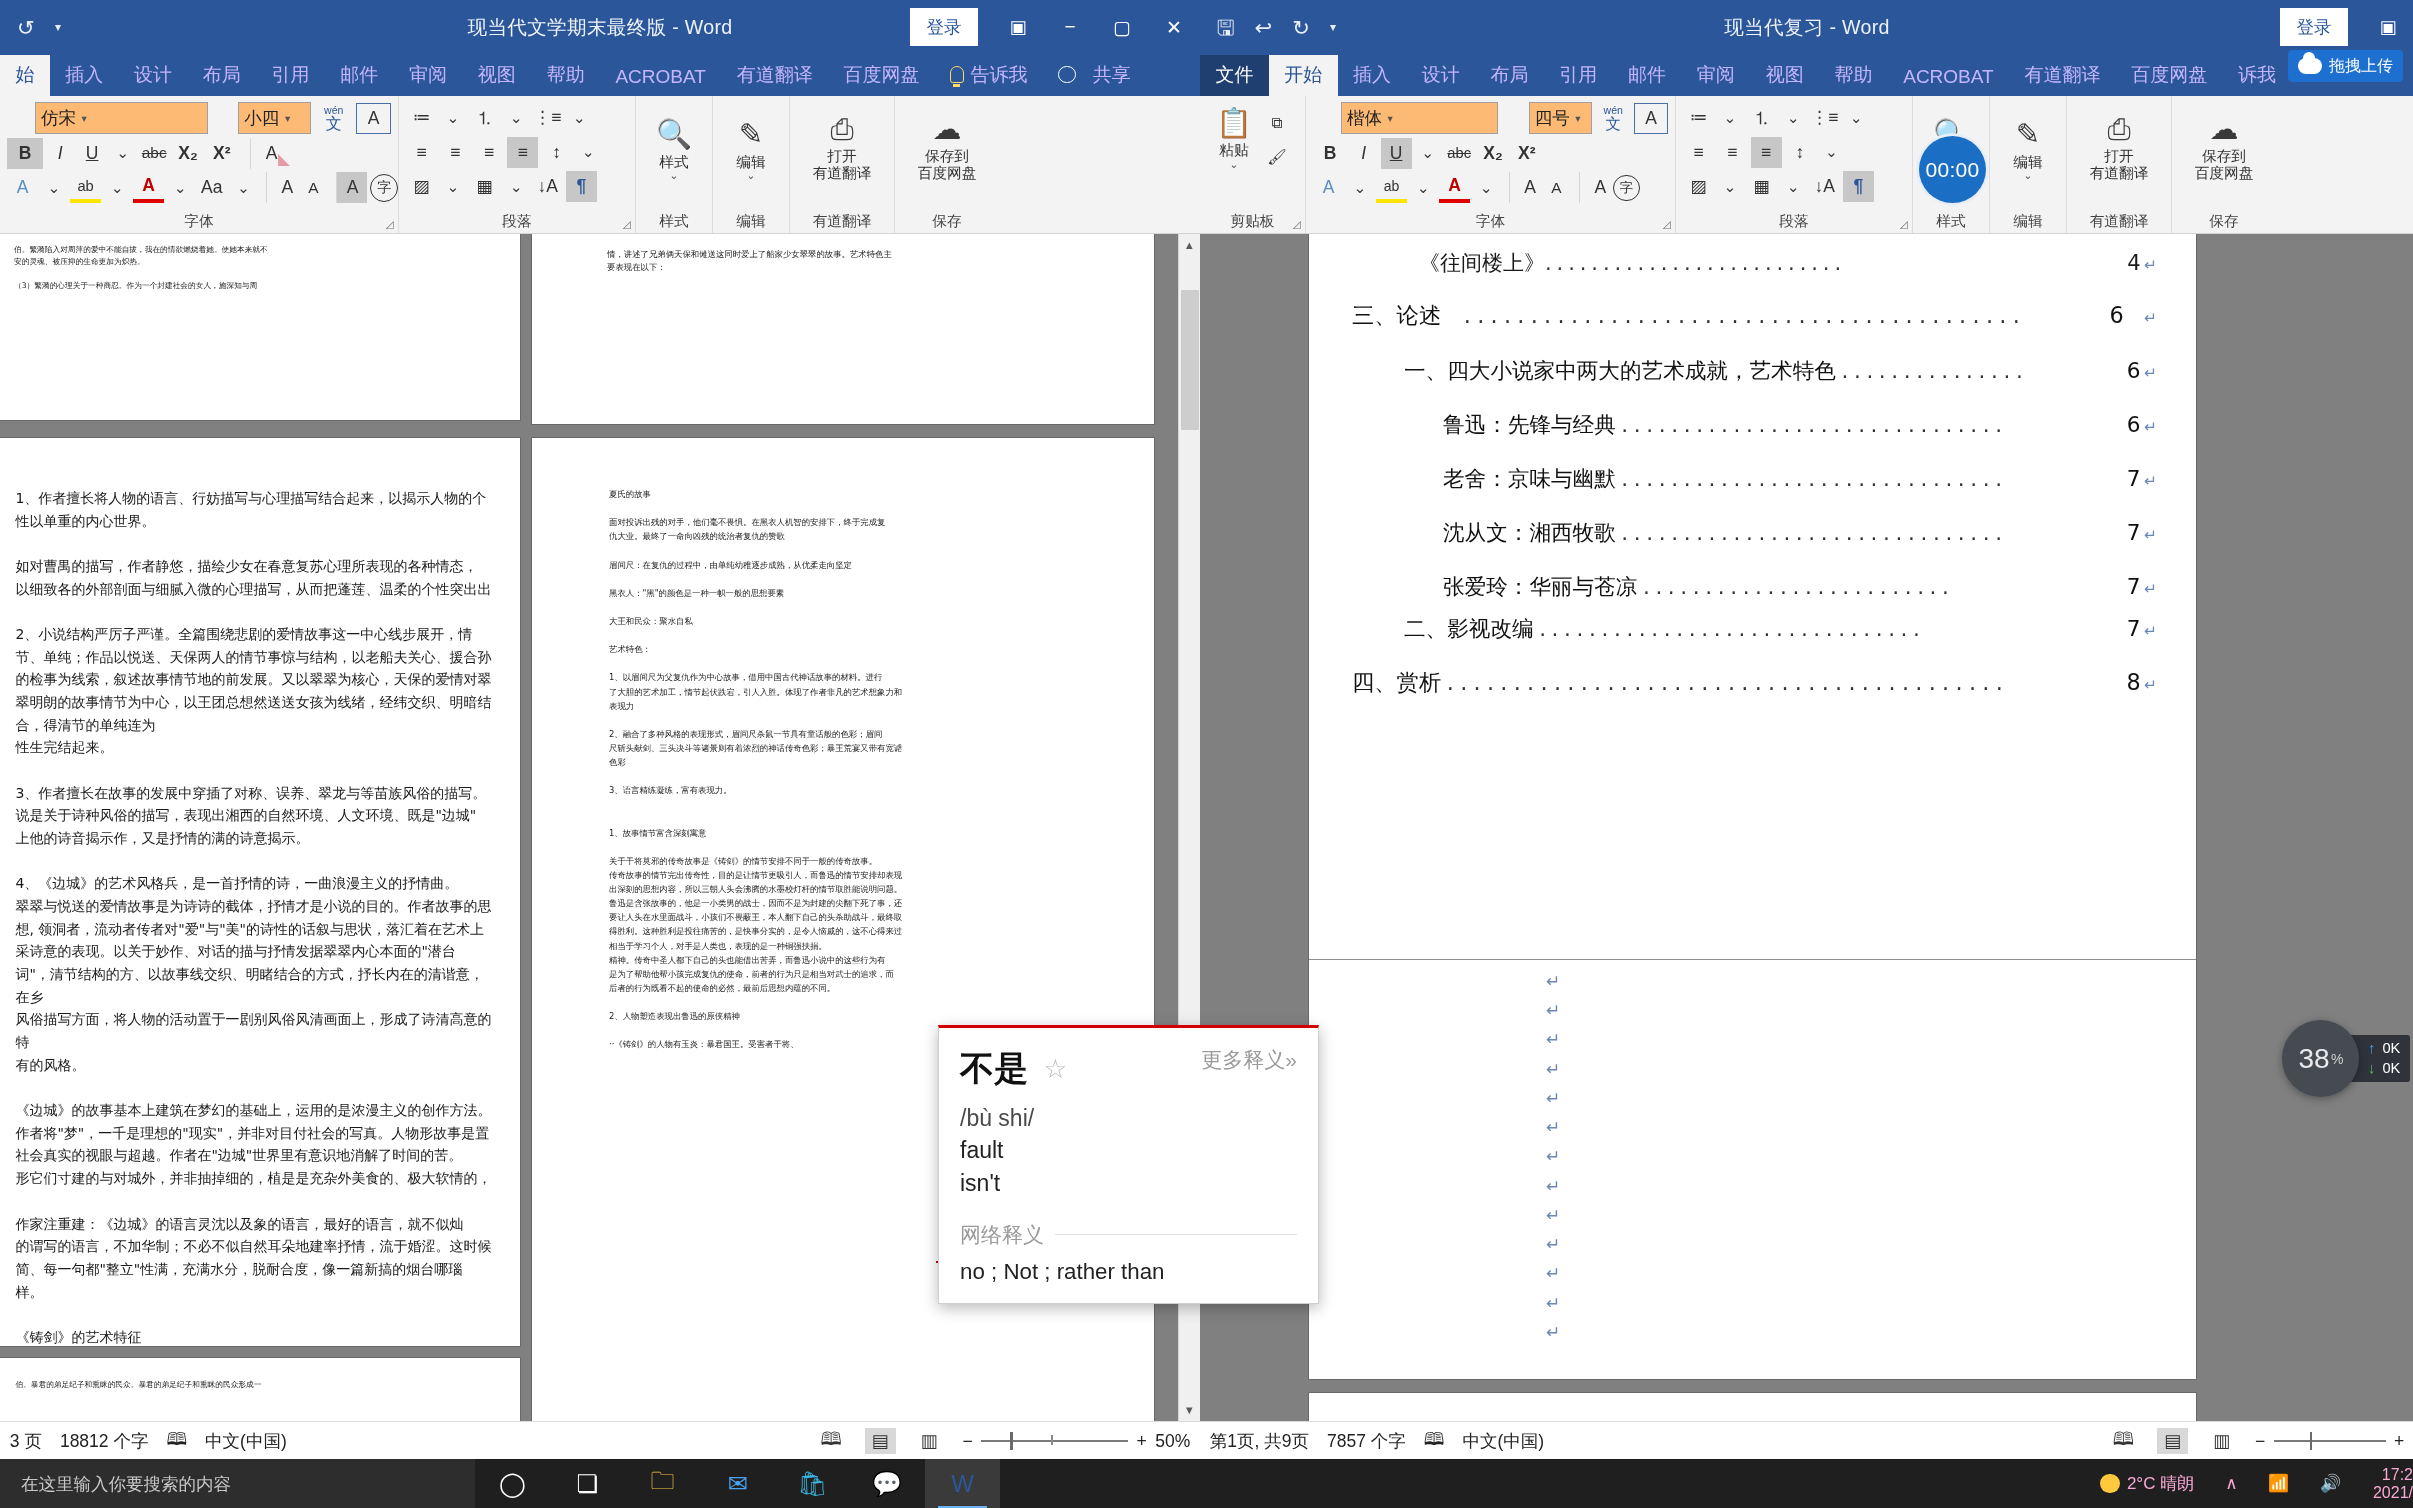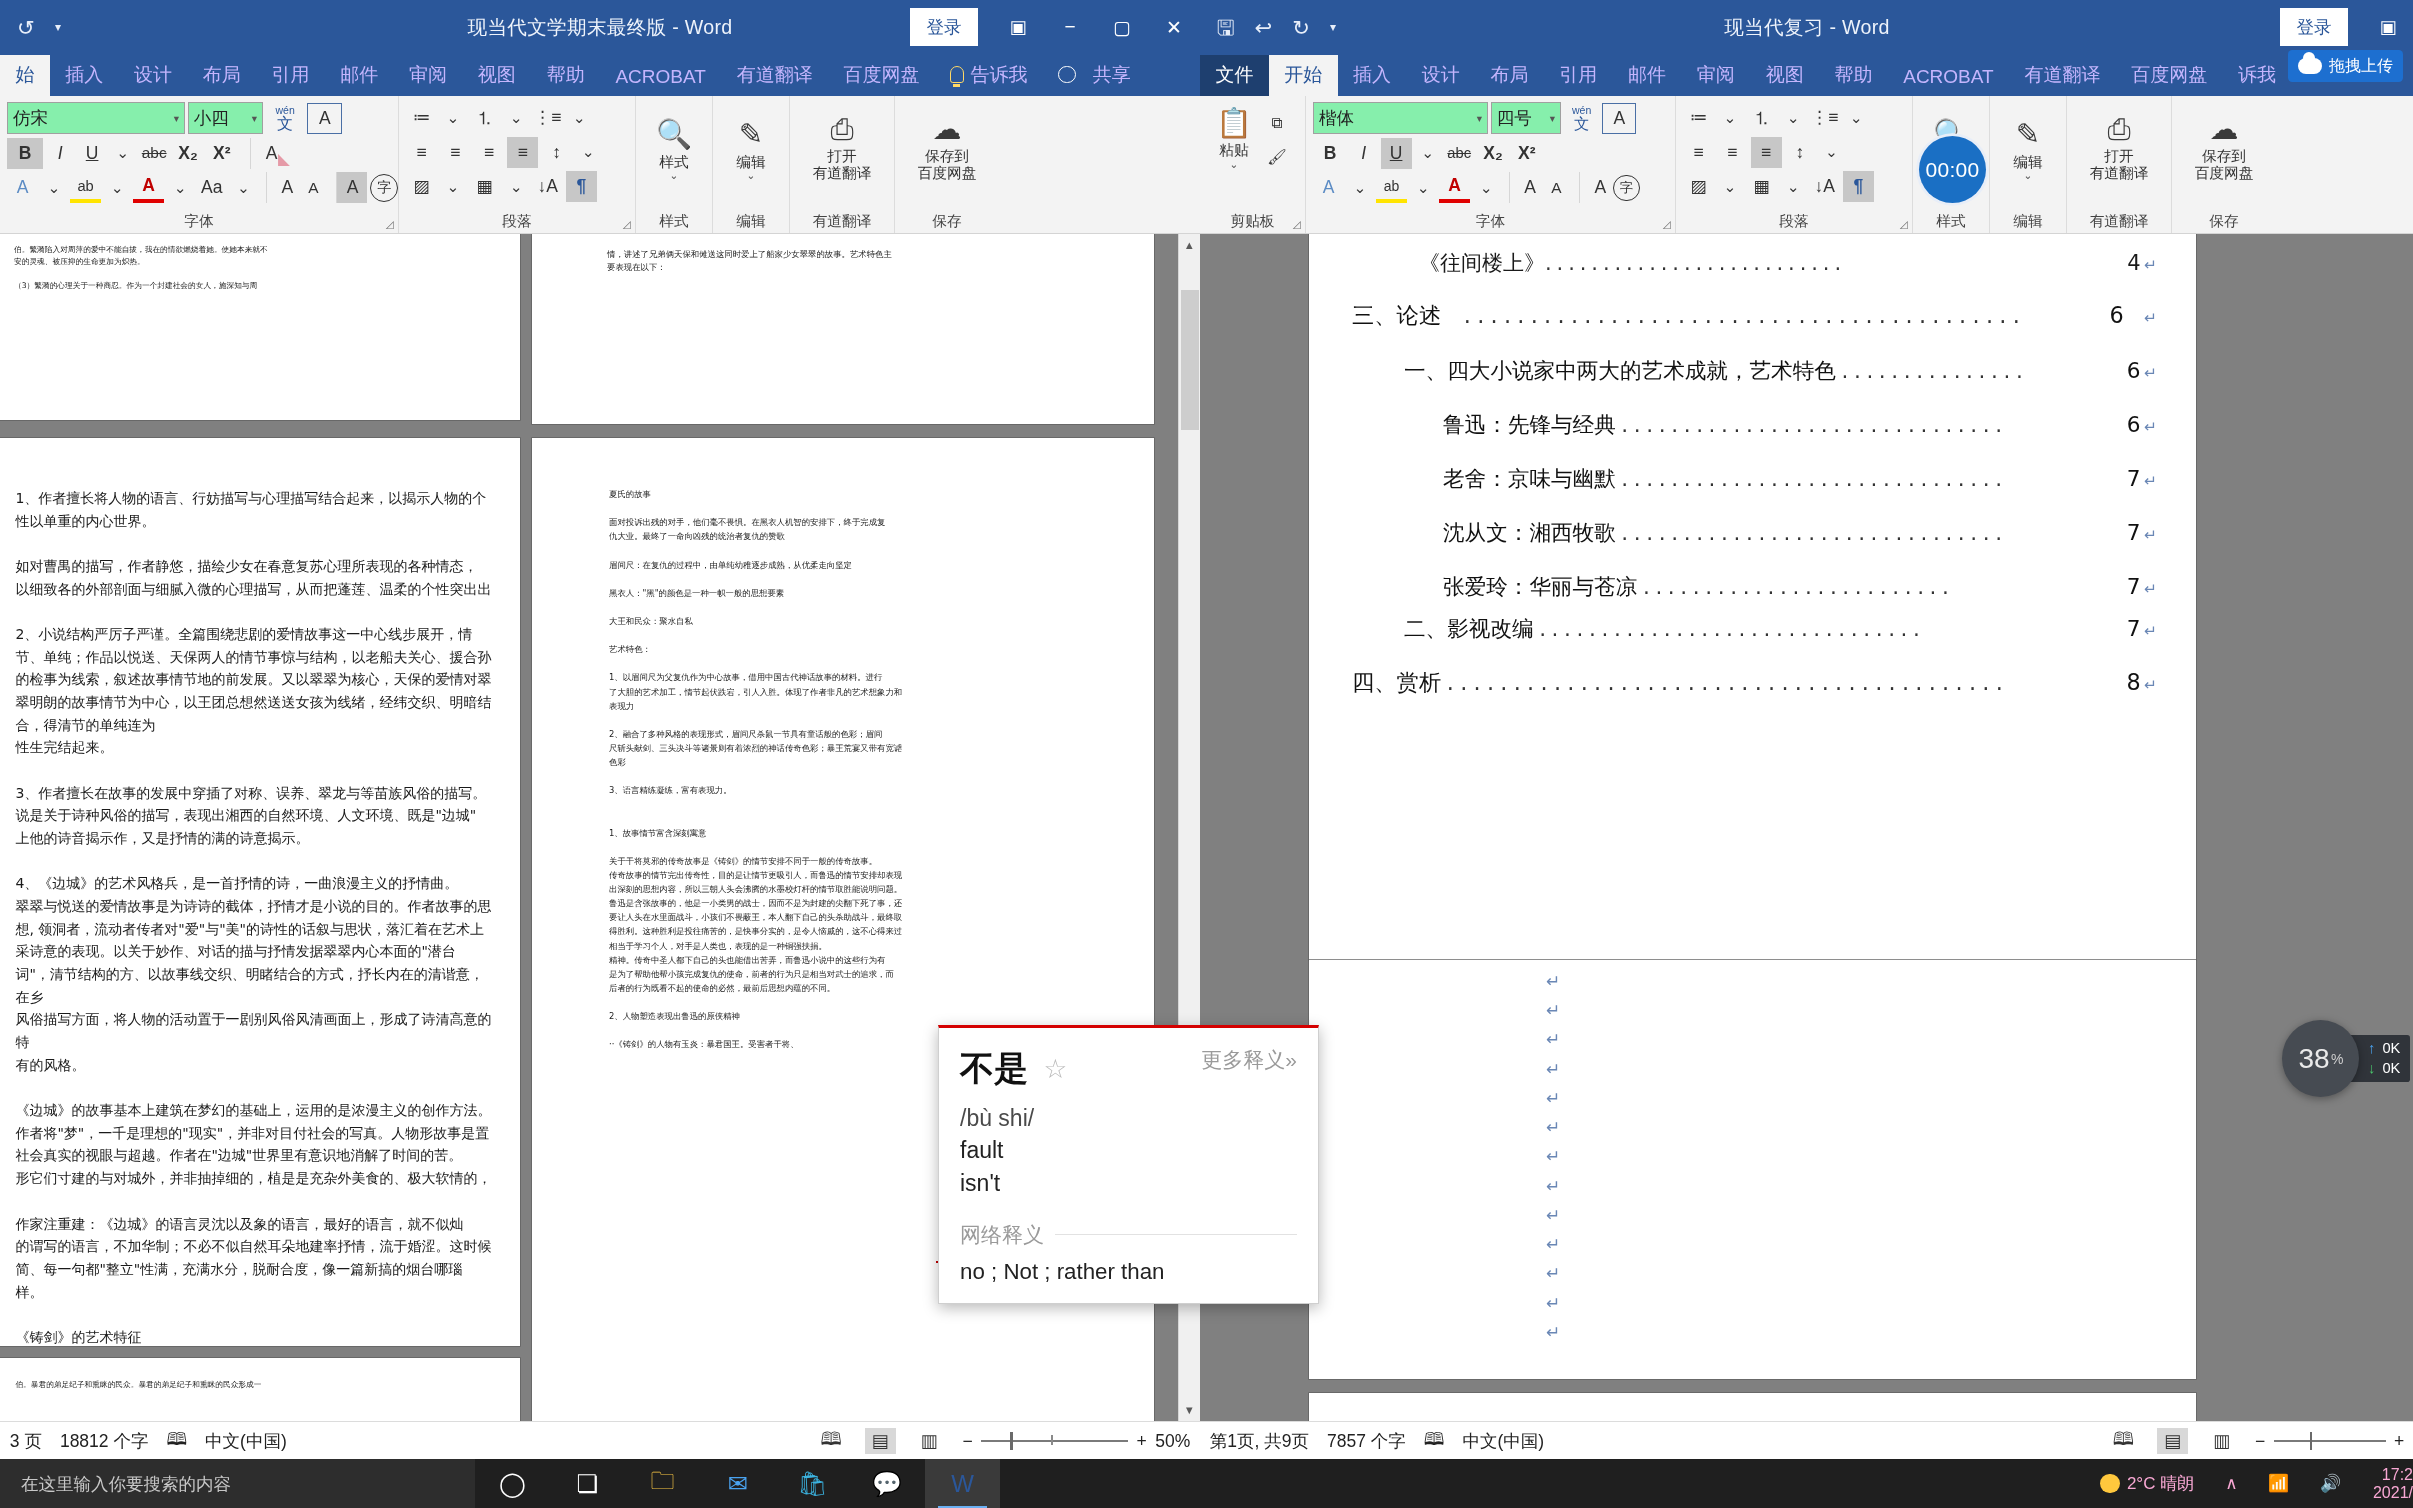--- a/index.html
+++ b/index.html
@@ -50,22 +50,22 @@
   .rgroup + .rgroup { border-left:0.7px solid #dcdcdc; }
   .glabel { position:absolute; bottom:2.8px; left:0; width:100%; text-align:center;
             font-size:14.7px; color:#444; }
   .glabel .dlg { position:absolute; right:4.2px; bottom:1.4px; font-size:10.5px; color:#777; }
   .row { display:flex; align-items:center; gap:2.8px; margin-bottom:3.5px; }
 
   .ctl { display:flex; align-items:center; justify-content:center; color:#333;
          height:31px; min-width:31px; font-size:17.5px; }
   .ctl.sm { height:28px; min-width:26.5px; font-size:15.4px; }
   .ctl.on { background:#c7c7c7; }
-  .combo { border:0.7px solid #a0a0a0; background:#86efac; height:32px; display:flex;
-           align-items:center; justify-content:space-between; padding:0 4.9px; font-size:17.5px; color:#222; }
+  .combo { border:0.7px solid #a0a0a0; background:#fdba74; height:32px; display:flex;
+           align-items:center; padding:0 4.9px; font-size:17.5px; color:#222;margin-left:28px; }
   .combo .cv { overflow:hidden; white-space:nowrap; }
   .combo .car { font-size:10.5px; color:#555; margin-left:5.6px; }
   .caret { font-size:10.5px; color:#555; }
   .bigbtn { display:flex; flex-direction:column; align-items:center; justify-content:flex-start;
             width:67px; padding-top:2.8px; font-size:14.7px; color:#333; text-align:center; line-height:1.12; }
   .bigbtn .gi { font-size:29px; line-height:1; margin-bottom:4.2px; color:#3a3a3a; }
   .bigbtn.narrow { width:54px; }
   .bigbtn.wide { width:82px; }
   .redA { color:#c00000; font-weight:bold; }
   .ul-yellow { border-bottom:4.9px solid #ffe400; }

